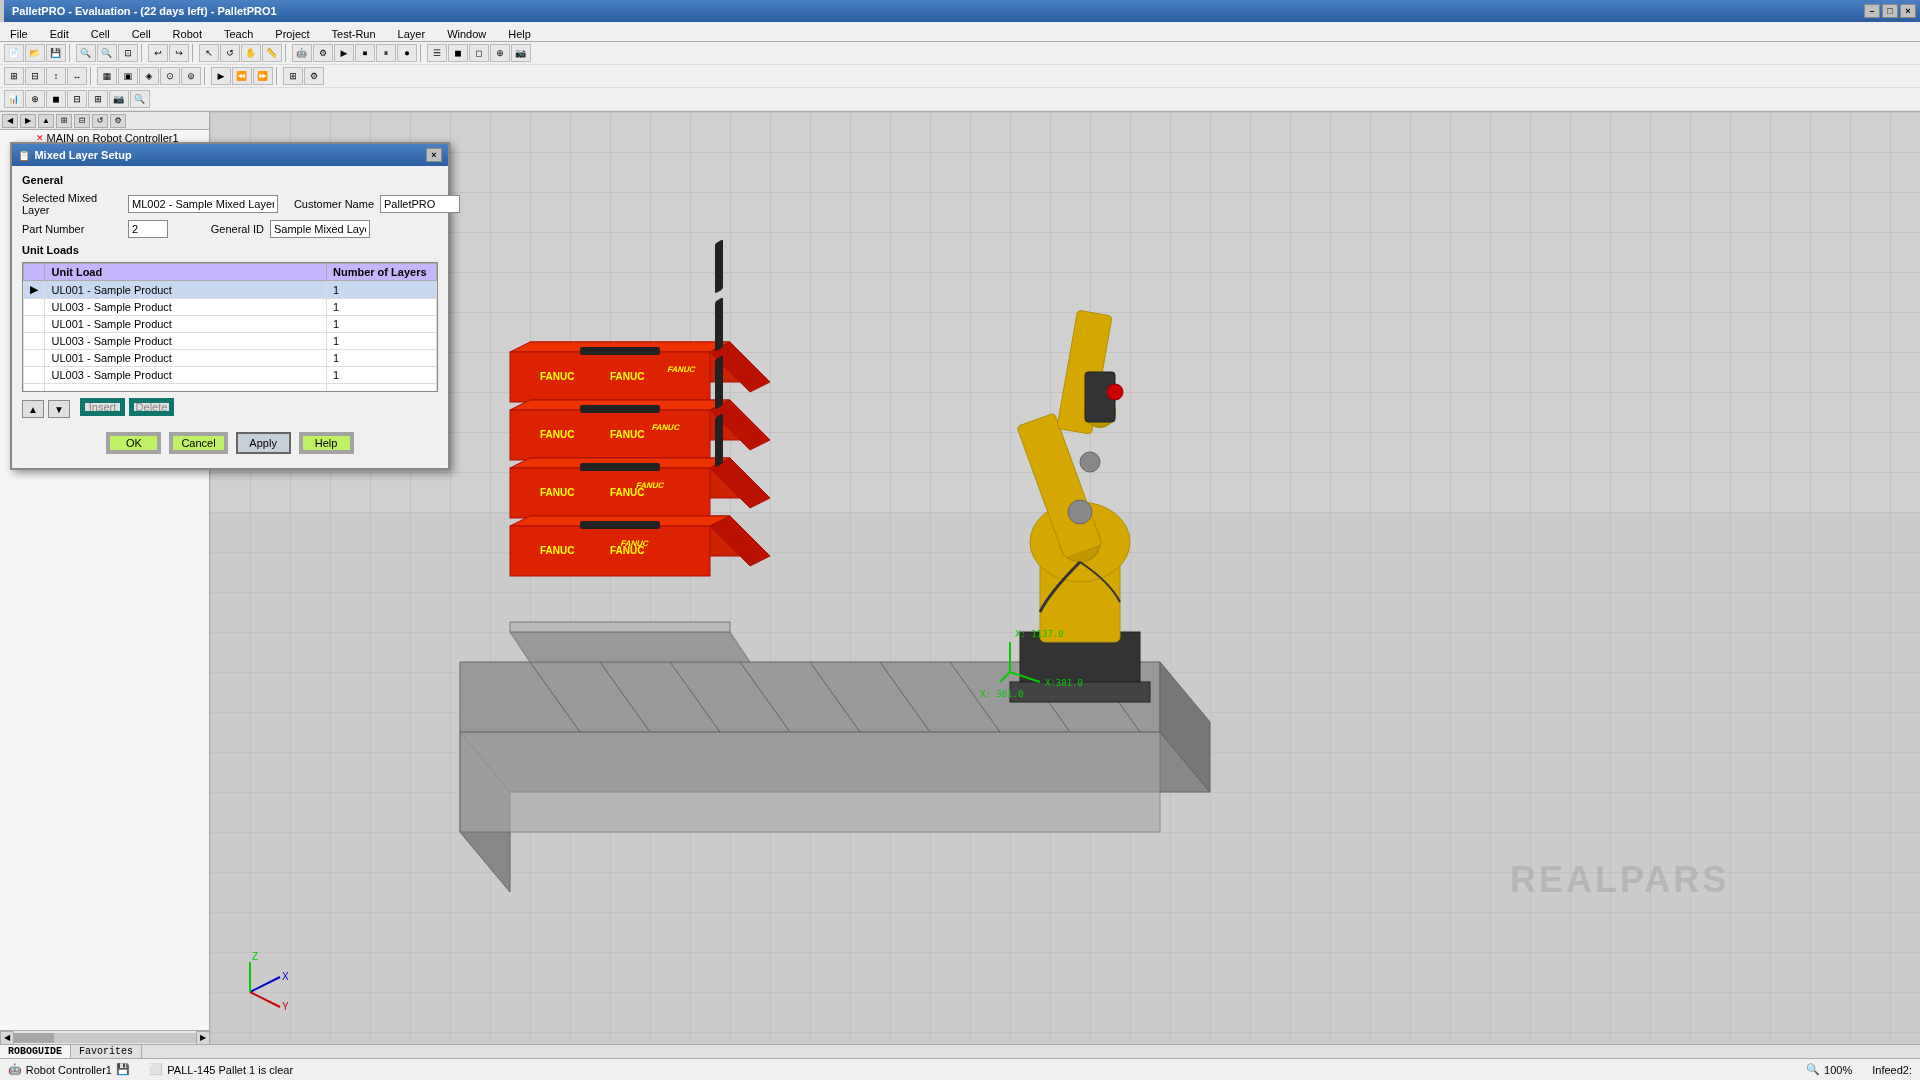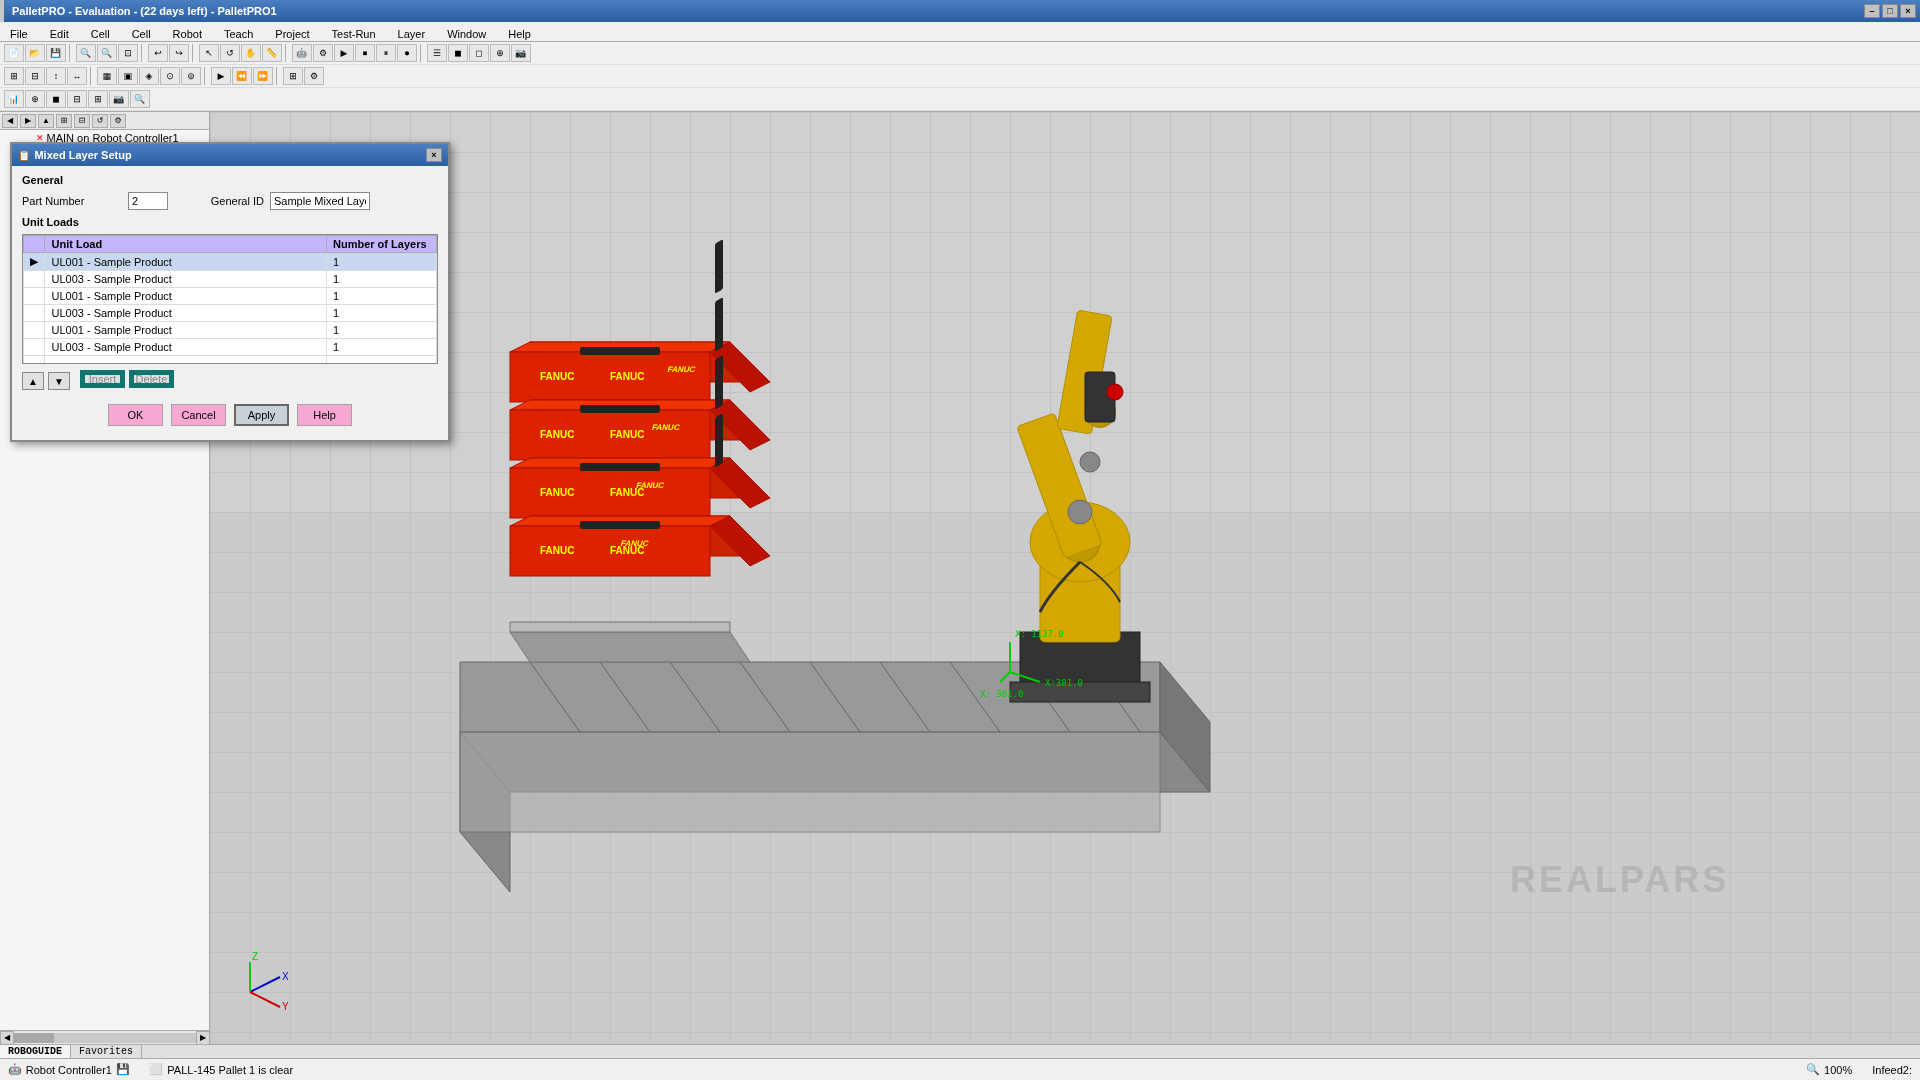--- a/index.html
+++ b/index.html
@@ -296,22 +296,22 @@
     .dialog-buttons {
       display: flex;
       justify-content: center;
       gap: 8px;
       margin-top: 8px;
       padding: 6px 0;
     }
     .dialog-btn {
       min-width: 55px;
       height: 22px;
-      background: #f9a8d4;
-      border: 1px solid #a3a3a3;
+      background: #bef264;
+      border: 4px solid #a3a3a3;
       font-size: 11px;
       cursor: pointer;
       display: flex;
       align-items: center;
       justify-content: center;
       padding: 0 8px;
     }
     .dialog-btn-active {
       background: #c8d0d8;
       border: 2px solid #666;
@@ -786,20 +786,26 @@
         <span style="font-size:10px;">📋</span>
         <span>Mixed Layer Setup</span>
       </div>
       <div class="dialog-close-btn">×</div>
     </div>
 
     <div id="dialog-body">
 
       <div class="section-title">General</div>
 
+      <div class="form-row">
+        <span class="form-label">Selected Mixed Layer</span>
+        <input class="form-input form-input-wide" type="text" value="ML002 - Sample Mixed Layer" style="width: 160px;">
+        <span class="form-label" style="min-width:90px; text-align:right;">Customer Name</span>
+        <input class="form-input" type="text" value="PalletPRO" style="width: 80px;">
+      </div>
 
       <div class="form-row">
         <span class="form-label">Part Number</span>
         <input class="form-input form-input-narrow" type="text" value="2" style="width: 40px;">
         <span class="form-label" style="min-width:90px; text-align:right;">General ID</span>
         <input class="form-input" type="text" value="Sample Mixed Layer" style="width: 100px;">
       </div>
 
       <div id="unit-loads-section">
         <div class="section-title">Unit Loads</div>

